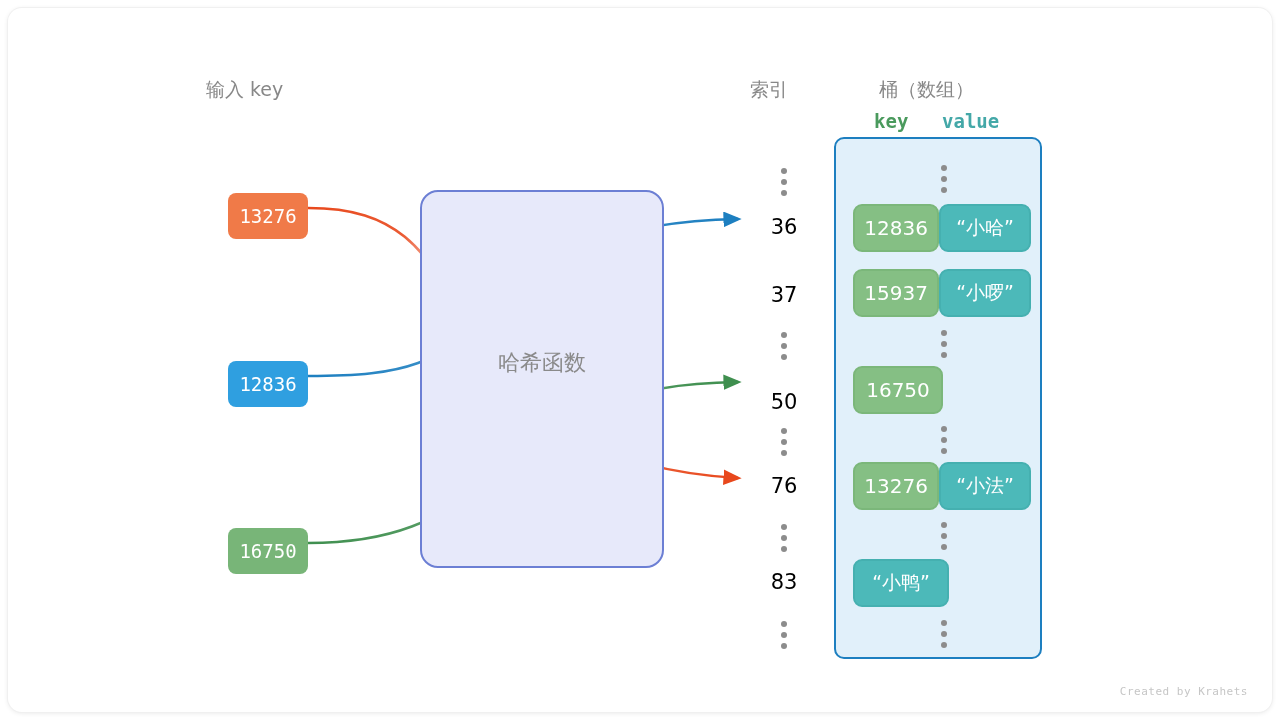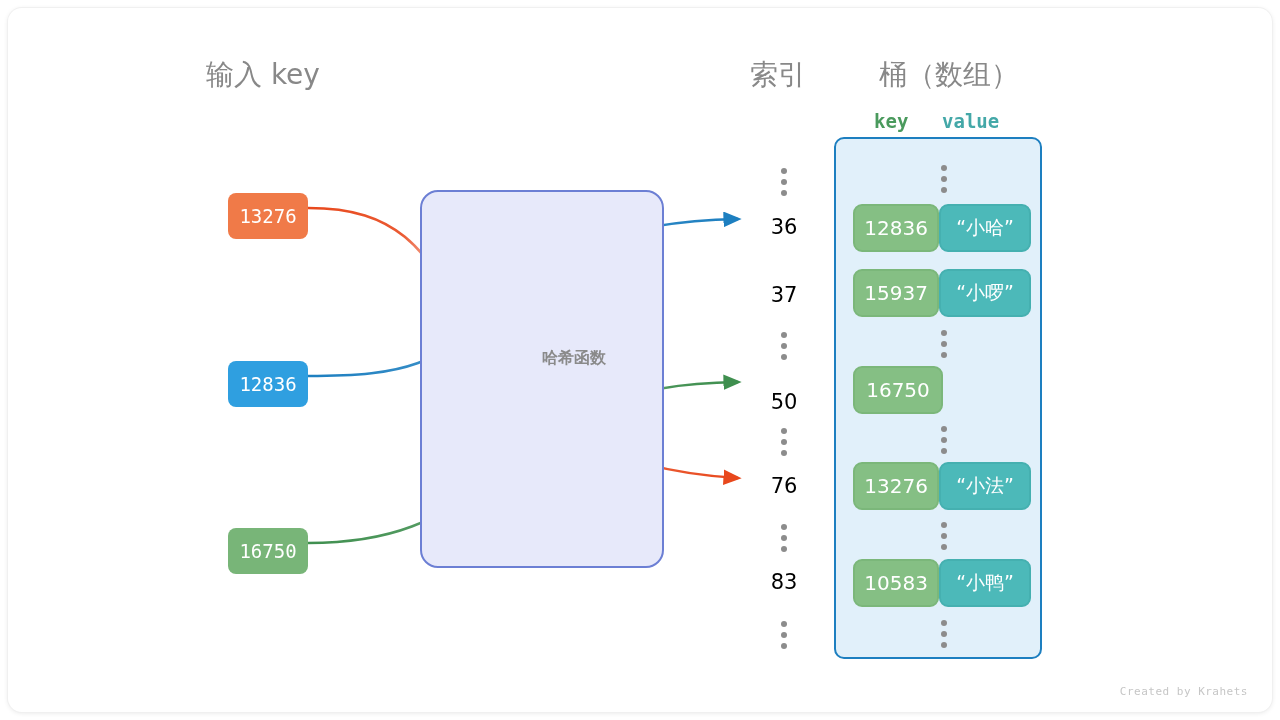--- a/index.html
+++ b/index.html
@@ -22,23 +22,24 @@
     background: #ffffff;
     border-radius: 14px;
     box-shadow: 0 0 0 1px #f0f0f0, 0 1px 5px rgba(0,0,0,0.10);
     overflow: hidden;
   }
 
   
   .heading {
     position: absolute;
     color: #888888;
-    font-size: 28px;
+    font-size: 19px;
     font-weight: 400;
     white-space: nowrap;
+    margin-top: 21px;
   }
   #h-input  { left: 198px; top: 48px; }
   #h-index  { left: 742px; top: 48px; }
   #h-bucket { left: 871px; top: 48px; }
 
   .kv-head {
     position: absolute;
     top: 92px;
     font-family: "DejaVu Sans Mono", "Liberation Mono", monospace;
     font-size: 19px;
@@ -78,23 +79,22 @@
     background: #e7e9fa;
     border-radius: 18px;
   }
   #hash-title {
     position: absolute;
     left: 412px;
     top: 340px;
     width: 244px;
     text-align: center;
     color: #8a8a8a;
-    font-size: 16px;
-    font-weight: 700;
-    padding-left: 32px;
+    font-size: 22px;
+    font-weight: 400;
   }
   #hash-formula {
     position: absolute;
     left: 412px;
     top: 385px;
     width: 244px;
     text-align: center;
     color: #3b4fcf;
     font-size: 22px;
     font-weight: 700;
@@ -324,21 +324,20 @@
     <div class="cell v">“小法”</div>
   </div>
 
   <div class="vdots" style="left:933px; top:514px;">
       <i></i>
       <i></i>
       <i></i>
     </div>
 
   <div class="pair" style="top:551px;">
-    <div class="cell k">10583</div>
     <div class="cell v">“小鸭”</div>
   </div>
 
   <div class="vdots" style="left:933px; top:612px;">
       <i></i>
       <i></i>
       <i></i>
     </div>
 
   <div id="footer">Created by Krahets</div>

